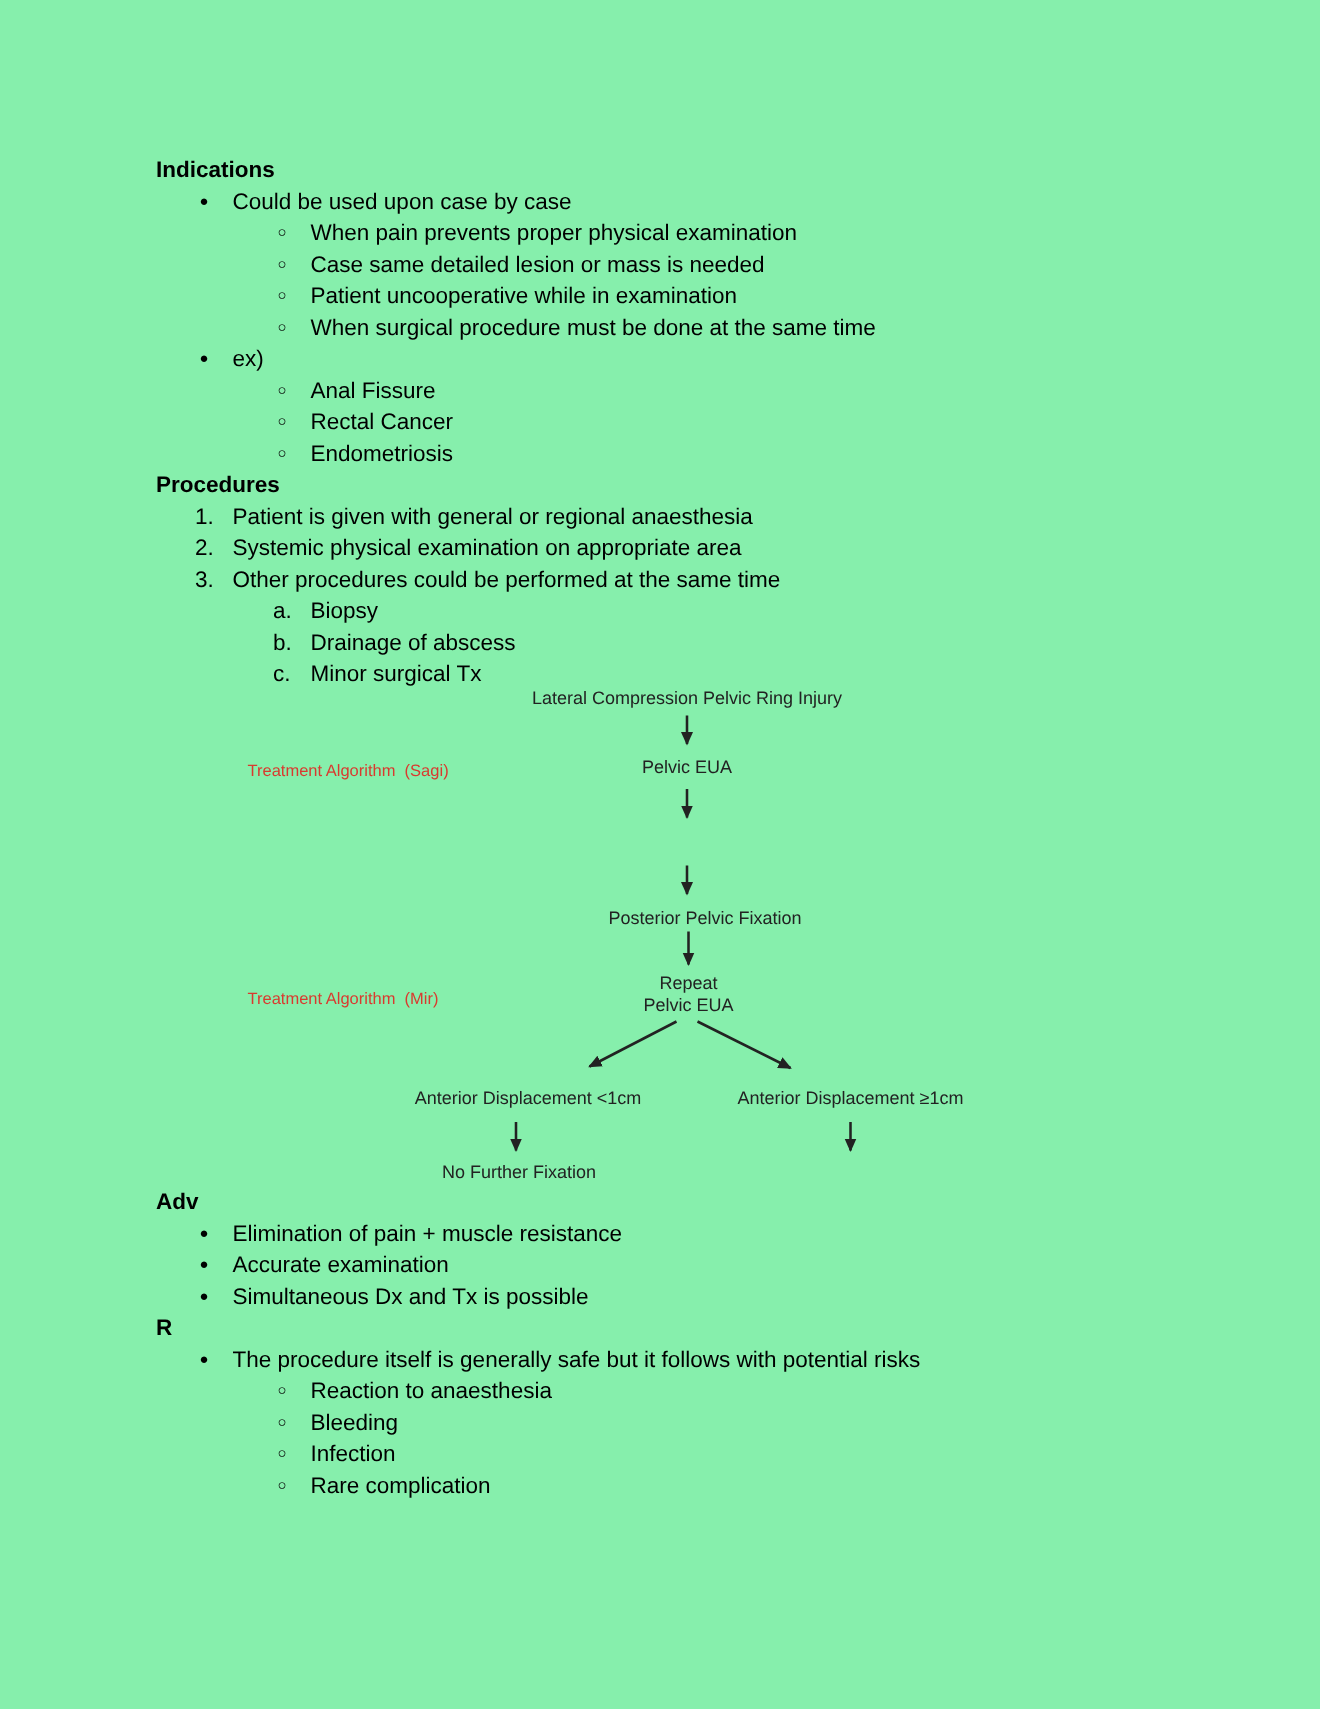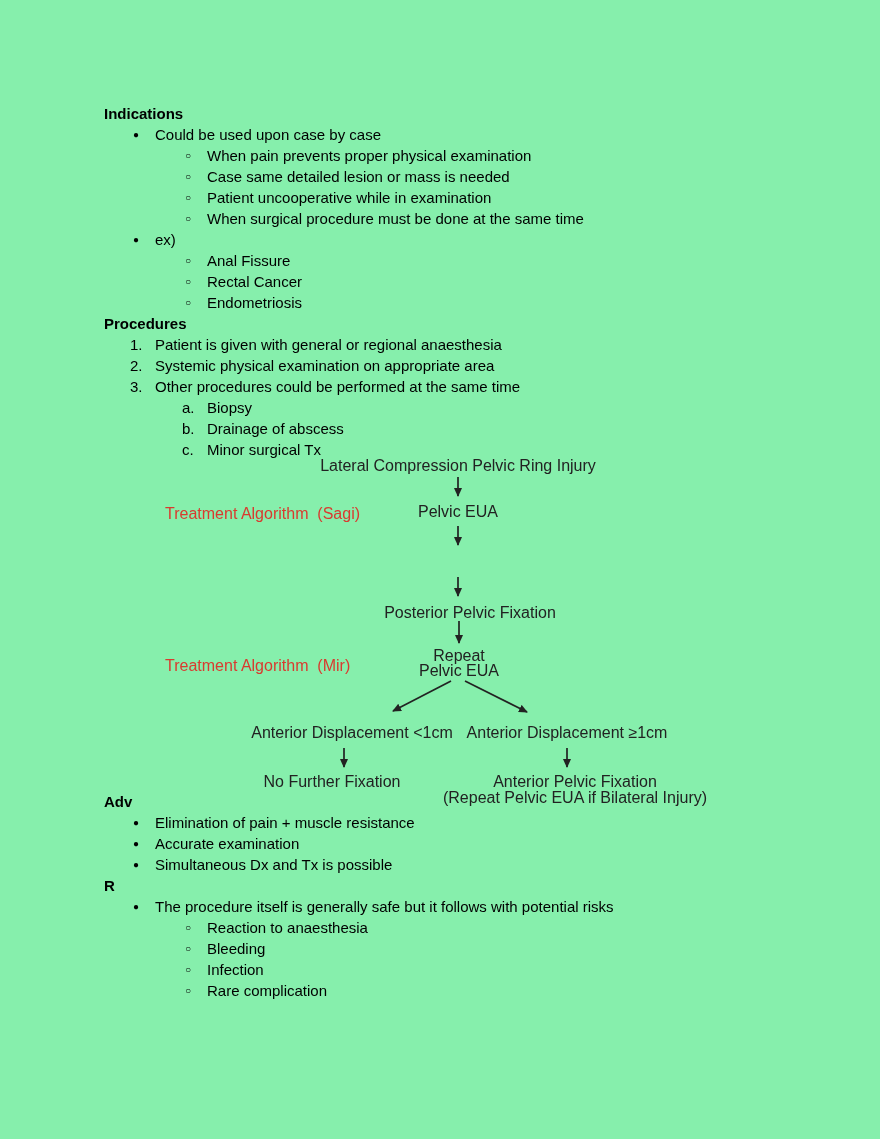--- a/index.html
+++ b/index.html
@@ -49,29 +49,29 @@
     position: absolute;
     left: 0;
     top: 460px;
     width: 880px;
     height: 351px;
   }
   .fc-svg { position: absolute; left: 0; top: 0; }
   .fc-node {
     position: absolute;
     transform: translateX(-50%);
-    font-size: 16px;
+    font-size: 12px;
     line-height: 15px;
     color: #222222;
     text-align: center;
     white-space: pre;
   }
   .fc-label {
     position: absolute;
-    font-size: 16px;
+    font-size: 11px;
     line-height: 20px;
     white-space: pre;
   }
 </style>
 </head>
 <body>
 
 <div class="page">
 
   <div class="content-top">
@@ -159,22 +159,21 @@
     </svg>
 
     <div class="fc-node" style="left:458px; top:-2px;">Lateral Compression Pelvic Ring Injury</div>
     <div class="fc-label" style="left:165px; top:44px; color:#d93a2f;">Treatment Algorithm  (Sagi)</div>
     <div class="fc-node" style="left:458px; top:44px;">Pelvic EUA</div>
     <div class="fc-node" style="left:455px; top:145px;margin-left:15px;">Posterior Pelvic Fixation</div>
     <div class="fc-label" style="left:165px; top:196px; color:#d93a2f;">Treatment Algorithm  (Mir)</div>
     <div class="fc-node" style="left:459px; top:188px;"><span>Repeat</span><br><span>Pelvic EUA</span></div>
     <div class="fc-node" style="left:352px; top:265px;">Anterior Displacement &lt;1cm</div>
     <div class="fc-node" style="left:567px; top:265px;">Anterior Displacement ≥1cm</div>
-    <div class="fc-node" style="left:332px; top:314px;">No Further Fixation</div>
-    <div class="fc-node" style="left:575px; top:314px; line-height:16px;"><span>Anterior Pelvic Fixation</span><br><span>(Repeat Pelvic EUA if Bilateral Injury)</span></div>
+    <div class="fc-node" style="left:346px; top:314px;">No Further Fixation</div>
   </div>
 
   <div class="content-bottom">
     <div class="line heading"><span>Adv</span></div>
     <div class="line">
         <span class="marker m-b1">●</span>
         <span class="t-1">Elimination of pain + muscle resistance</span>
       </div>
     <div class="line">
         <span class="marker m-b1">●</span>

